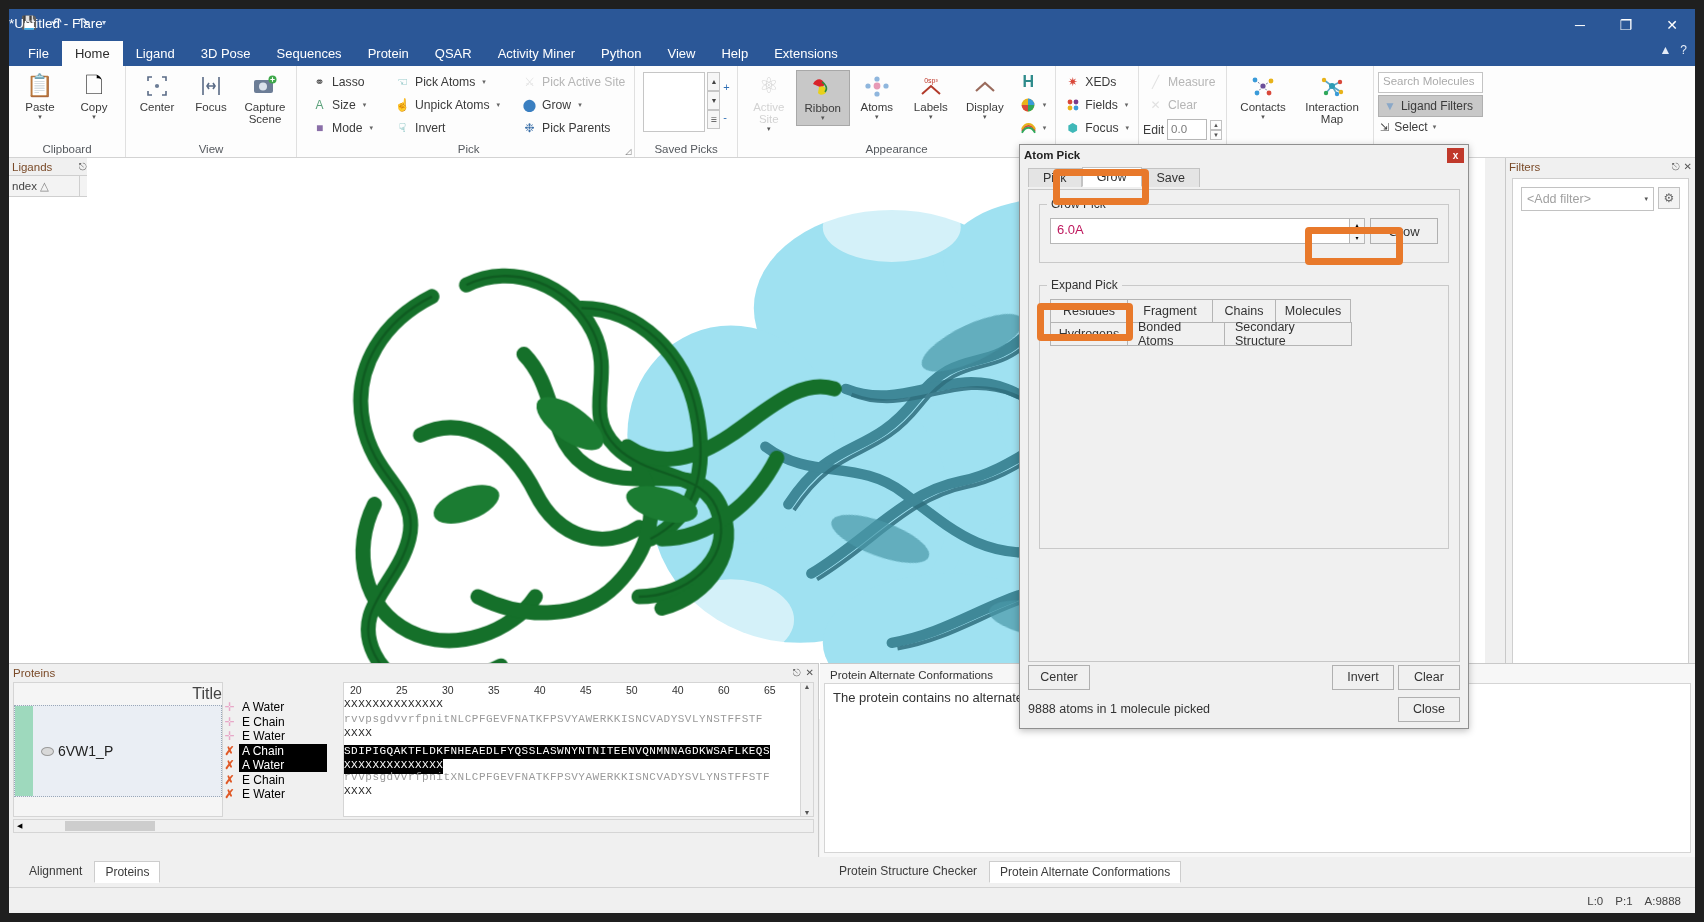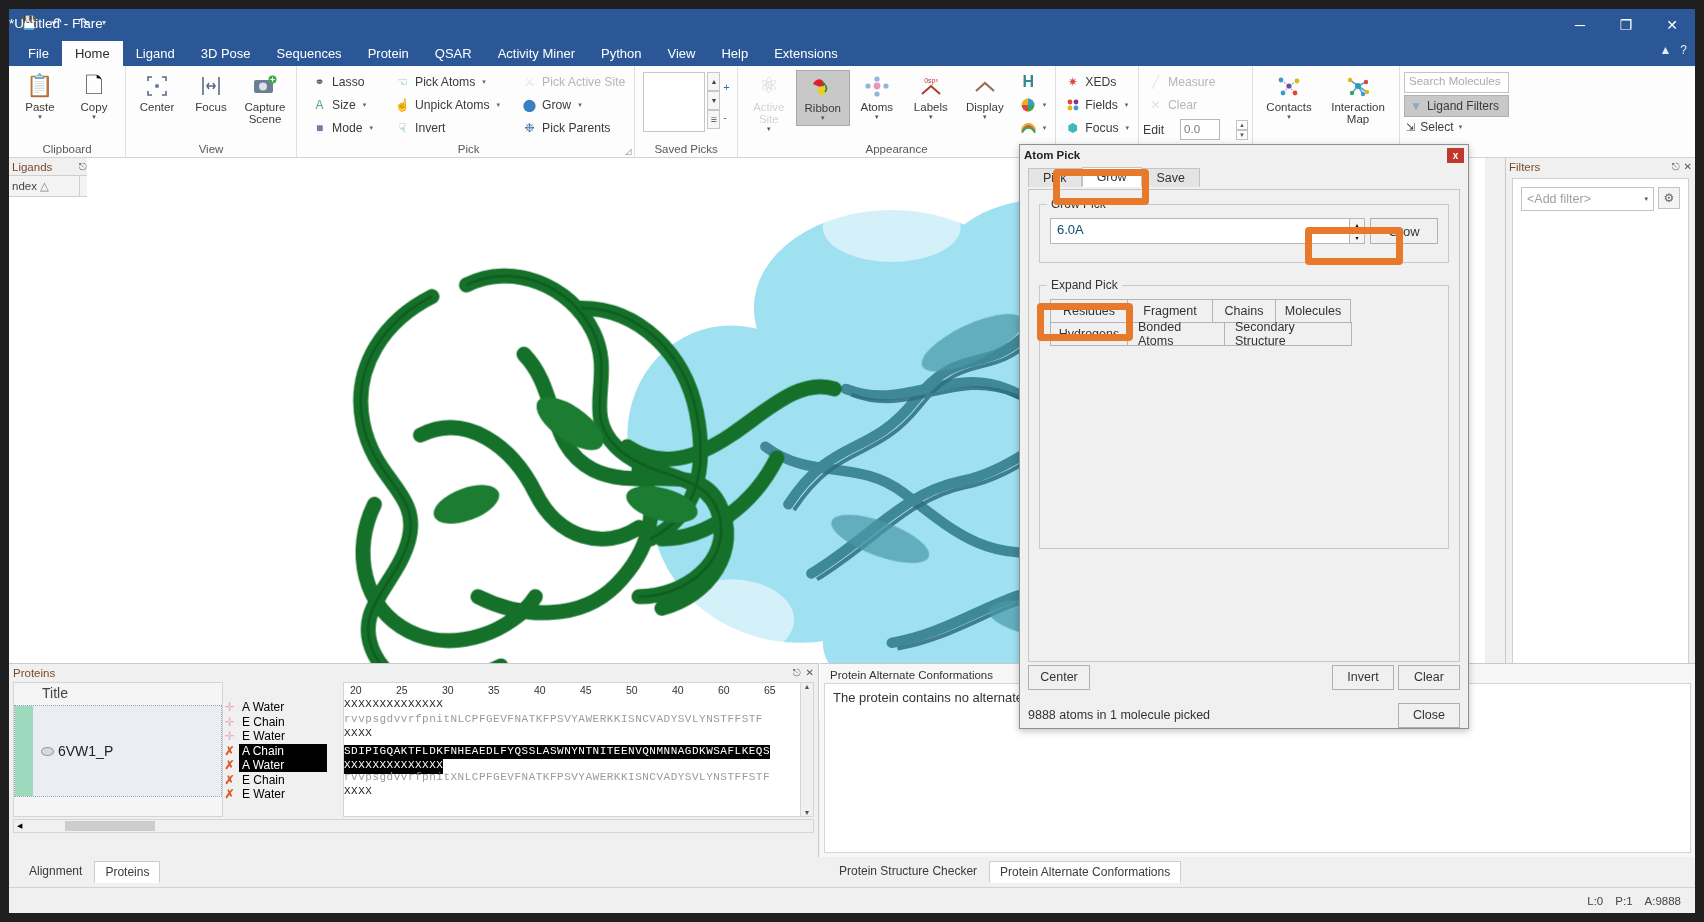--- a/index.html
+++ b/index.html
@@ -85,21 +85,21 @@
   .listbox {
     width: 62px; height: 60px; background: #fff; border: 1px solid #c6c6c6; margin: 2px 2px 0 4px;
   }
   .spinnercol { display: flex; flex-direction: column; width: 13px; margin-top: 2px; }
   .spinnerbtn {
     height: 19px; border: 1px solid #c6c6c6; background: #f6f6f6;
     display: flex; align-items: center; justify-content: center; font-size: 7px; color: #444;
   }
   .plusminus { display: flex; flex-direction: column; justify-content: space-around; height: 60px; margin-top:2px; padding: 0 3px; }
   .plusminus span { font-size: 11px; color: #2f6fb5; line-height: 12px; }
-  .editrow { display: flex; align-items: center; gap: 16px; margin-top: 2px; }
+  .editrow { display: flex; align-items: center; gap: 3px; margin-top: 2px; }
   .numbox {
     width: 40px; height: 21px; border: 1px solid #b8b8b8; background: #fff;
     font-size: 11.5px; color: #7a7a7a; padding: 0 3px; line-height: 19px;
   }
   .numspin { display: flex; flex-direction: column; }
   .numspin div { width: 12px; height: 10px; border: 1px solid #c2c2c2; font-size: 6px; display:flex; align-items:center; justify-content:center; color:#555;}
   .searchbox {
     width: 105px; height: 21px; border: 1px solid #c4c4c4; background: #fff;
     font-size: 11.5px; color: #aaa; padding: 2px 4px;
   }
@@ -161,21 +161,21 @@
   .btab.active { background: #fff; border: 1px solid #cdcdcd; border-bottom-color: #fff; }
   
   .proteinspanel {
     position: absolute; left: 0; bottom: 56px; width: 810px; height: 194px;
     background: #f0f0f0; border-top: 1px solid #c9c9c9; border-right: 1px solid #c9c9c9;
   }
   .ptitlebar { height: 17px; display: flex; align-items: center; padding: 0 4px; font-size: 11.5px; color: #7a4a28; }
   .ptitlebar .acts { margin-left: auto; display: flex; gap: 5px; color: #555; font-size: 10px; }
   .pgrid { position: absolute; left: 4px; right: 4px; top: 18px; bottom: 40px; display: flex; }
   .pleft { width: 210px; position: relative; background: #f5f5f5; border: 1px solid #d5d5d5;}
-  .pcolhdr { font-size: 14px; color: #444; padding: 2px 0 0 28px; }
+  .pcolhdr { font-size: 16px; color: #444; padding: 2px 0 0 28px; text-align: right; }
   .prow-entry {
     position: absolute; left: 0; top: 22px; width: 100%; height: 92px;
     display: flex; align-items: center; background: #eaeef4;
     border: 1px dotted #9aa7b8;
   }
   .pgreenbar { position: absolute; left: 0; top: 0; width: 18px; height: 100%; background: #9ed9bd; }
   .pentry-label { margin-left: 26px; font-size: 14px; color: #222; display:flex; align-items:center; gap: 4px;}
   .pellipse { width: 13px; height: 9px; border-radius: 50%; background: #d9d9d9; border: 1px solid #9b9b9b; display:inline-block;}
   .pchains { width: 120px; position: relative; padding-top: 18px; }
   .chainrow { display: flex; align-items: center; height: 14.5px; font-size: 12px; gap: 3px; }
@@ -243,21 +243,21 @@
     background: #f0f0f0; border: 1px solid #c6c6c6;
   }
   .gbox { position: relative; margin: 14px 10px 0 10px; border: 1px solid #c9c9c9; padding: 13px 10px 18px 10px;}
   .gbox > .legend {
     position: absolute; top: -8px; left: 7px; background: #f0f0f0; padding: 0 4px;
     font-size: 12px; color: #333;
   }
   .growrow { display: flex; align-items: stretch; }
   .growinput {
     flex: 1; height: 26px; background: #fff; border: 1px solid #b7b7b7;
-    font-size: 13px; color: #0c4a6e; padding: 3px 6px;
+    font-size: 13px; color: #be185d; padding: 3px 6px;
   }
   .growspin { display: flex; flex-direction: column; width: 15px; }
   .growspin div { flex:1; border: 1px solid #b7b7b7; border-left: none; background:#f4f4f4; font-size:6px; display:flex; align-items:center; justify-content:center;}
   .growbtn {
     width: 68px; height: 26px; background: #f0f0f0; border: 1px solid #b0b0b0; margin-left: 5px;
     font-size: 13px; color: #333; display: flex; align-items: center; justify-content: center;
   }
   .expandgrid { display: flex; flex-wrap: wrap; }
   .ebtn {
     height: 24px; padding: 0 10px; background: #f0f0f0; border: 1px solid #b4b4b4;
@@ -265,21 +265,21 @@
     display: flex; align-items: center; justify-content: center;
   }
   .dlg-actions {
     position: absolute; left: 8px; right: 8px; bottom: 38px; height: 26px; display: flex; align-items: center;
   }
   .dbtn {
     min-width: 62px; height: 25px; background: #f0f0f0; border: 1px solid #b0b0b0;
     font-size: 12.5px; color: #333; display: flex; align-items: center; justify-content: center; padding: 0 10px;
   }
   .dlg-status {
-    position: absolute; left: 8px; right: 8px; bottom: 0; height: 26px; display: flex; align-items: center;
+    position: absolute; left: 8px; right: 8px; bottom: 6px; height: 26px; display: flex; align-items: center;
     font-size: 12.5px; color: #333;
   }
   
   .hl-box { position: absolute; border: 7px solid #e8792b; border-radius: 4px; pointer-events: none; }
   svg { display: block; }
 </style>
 </head>
 <body>
 
 <div id="app">

